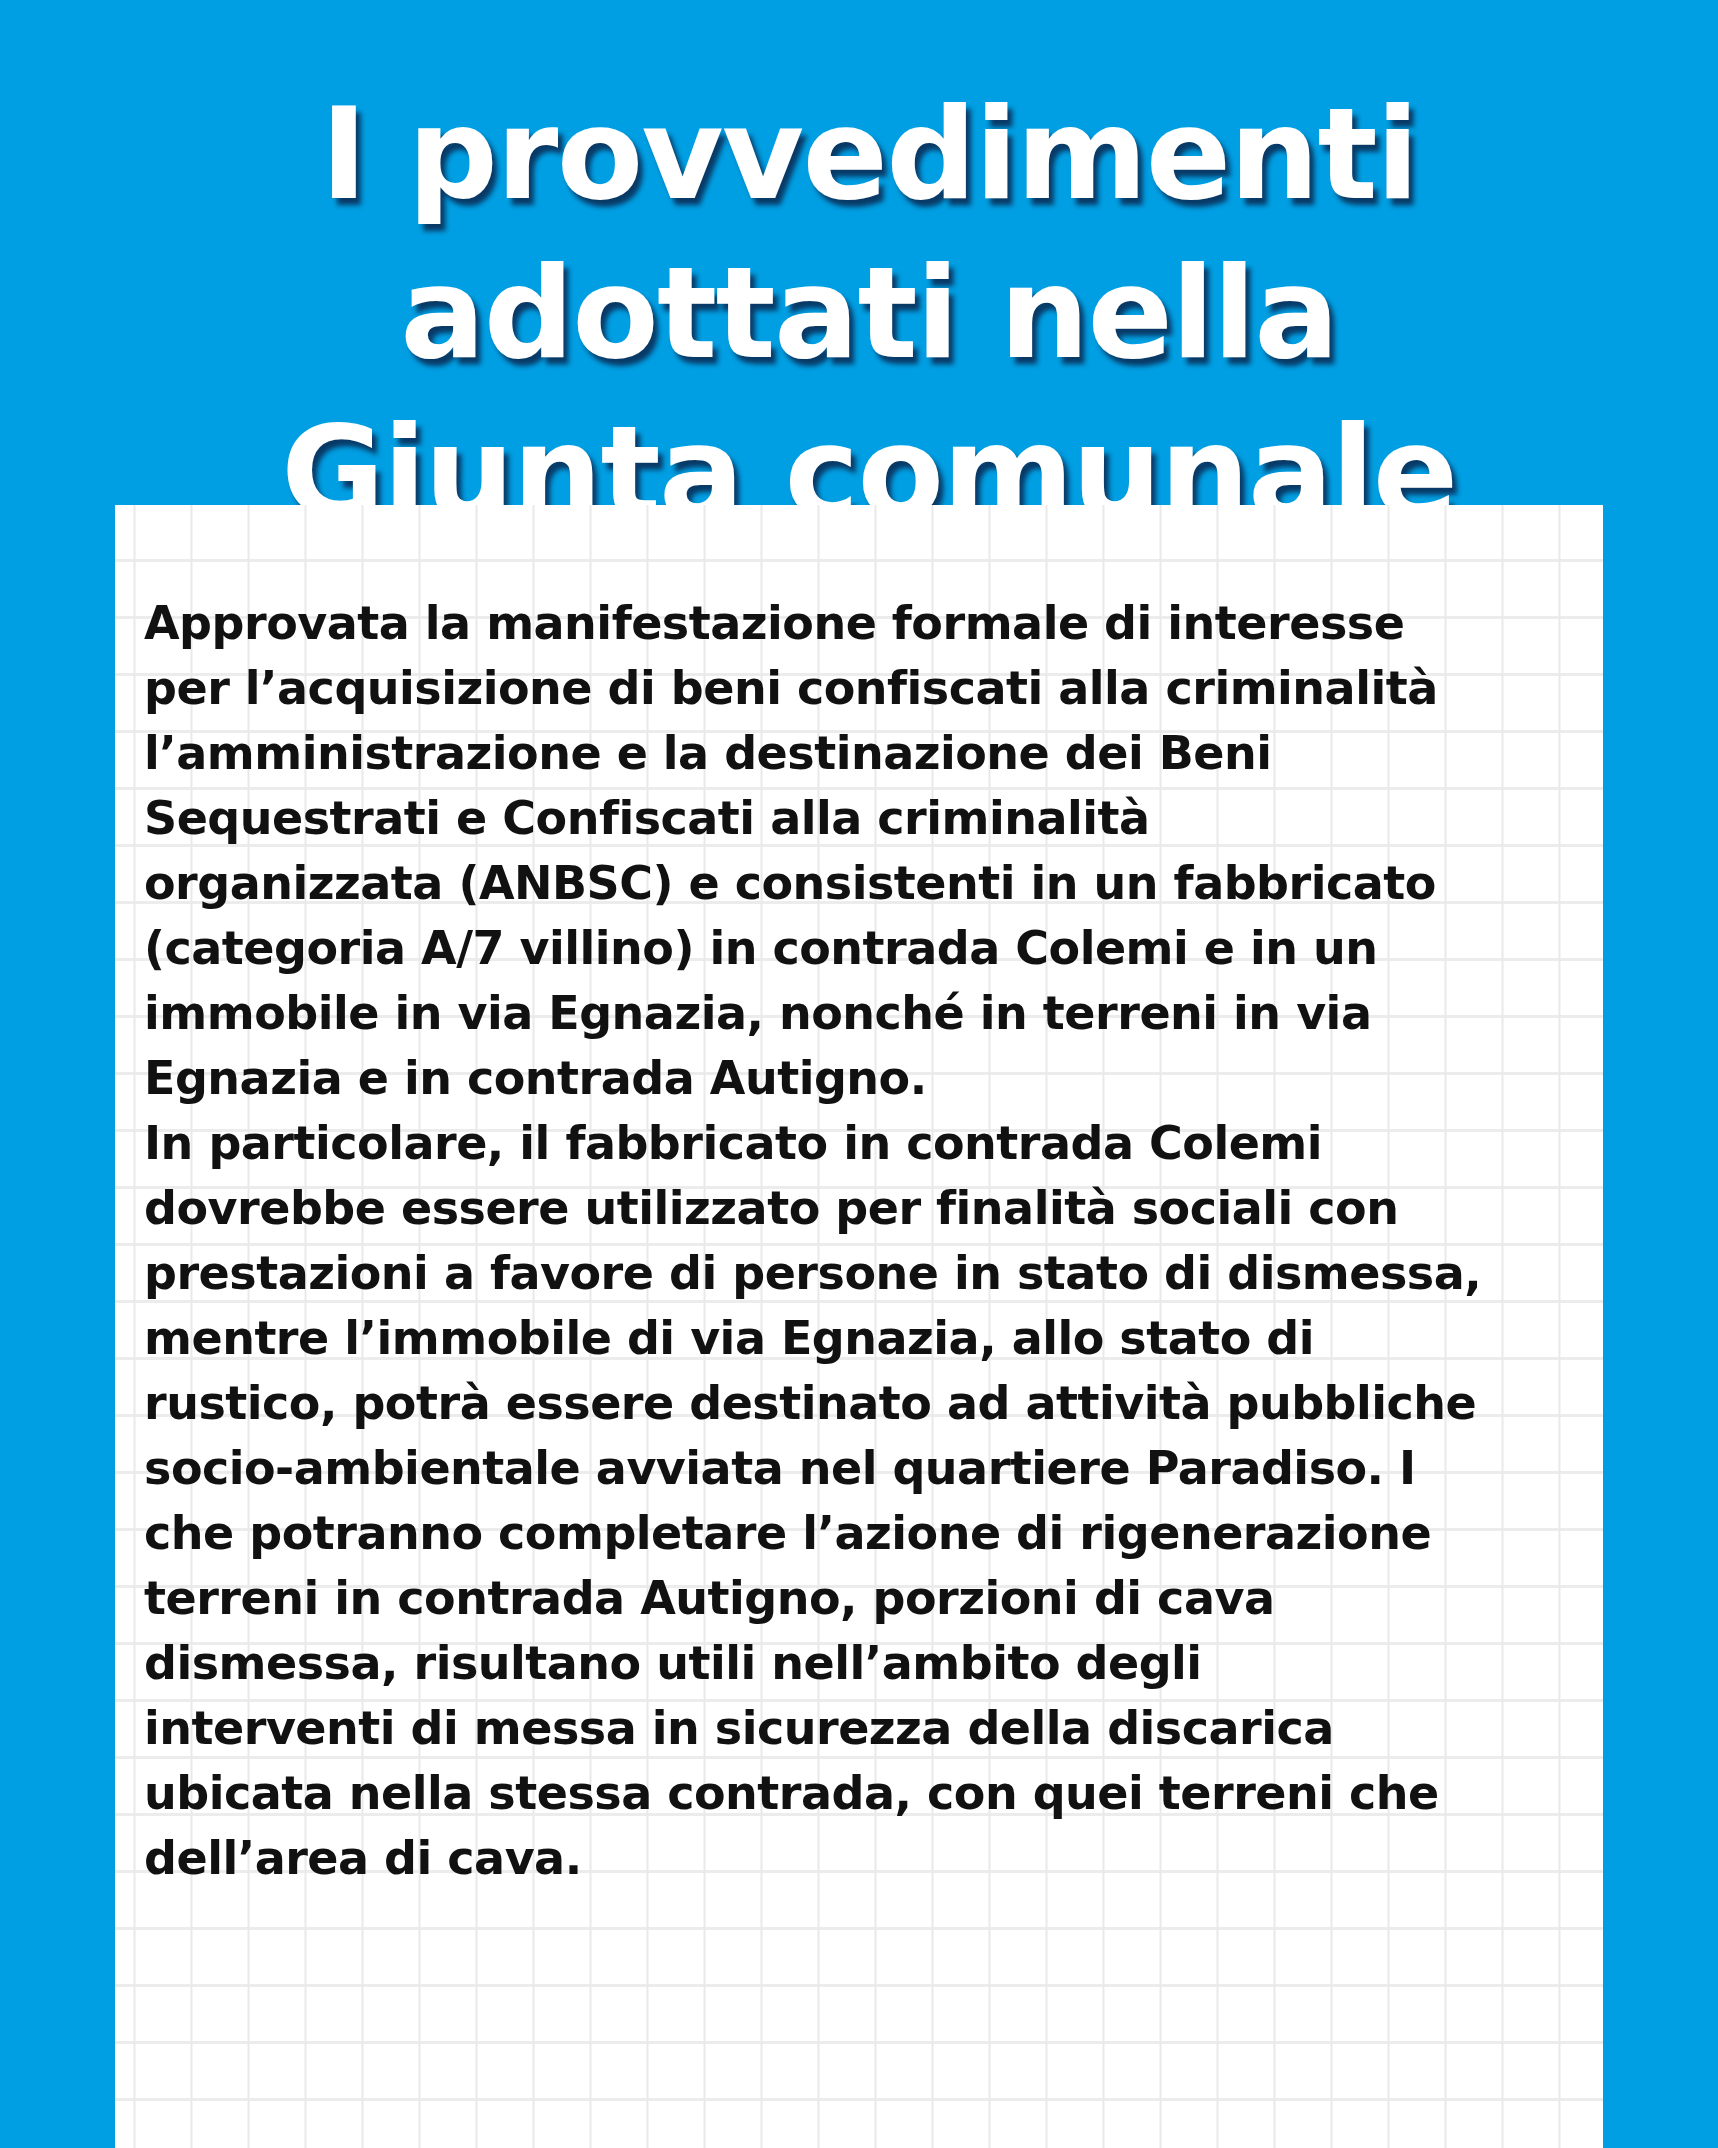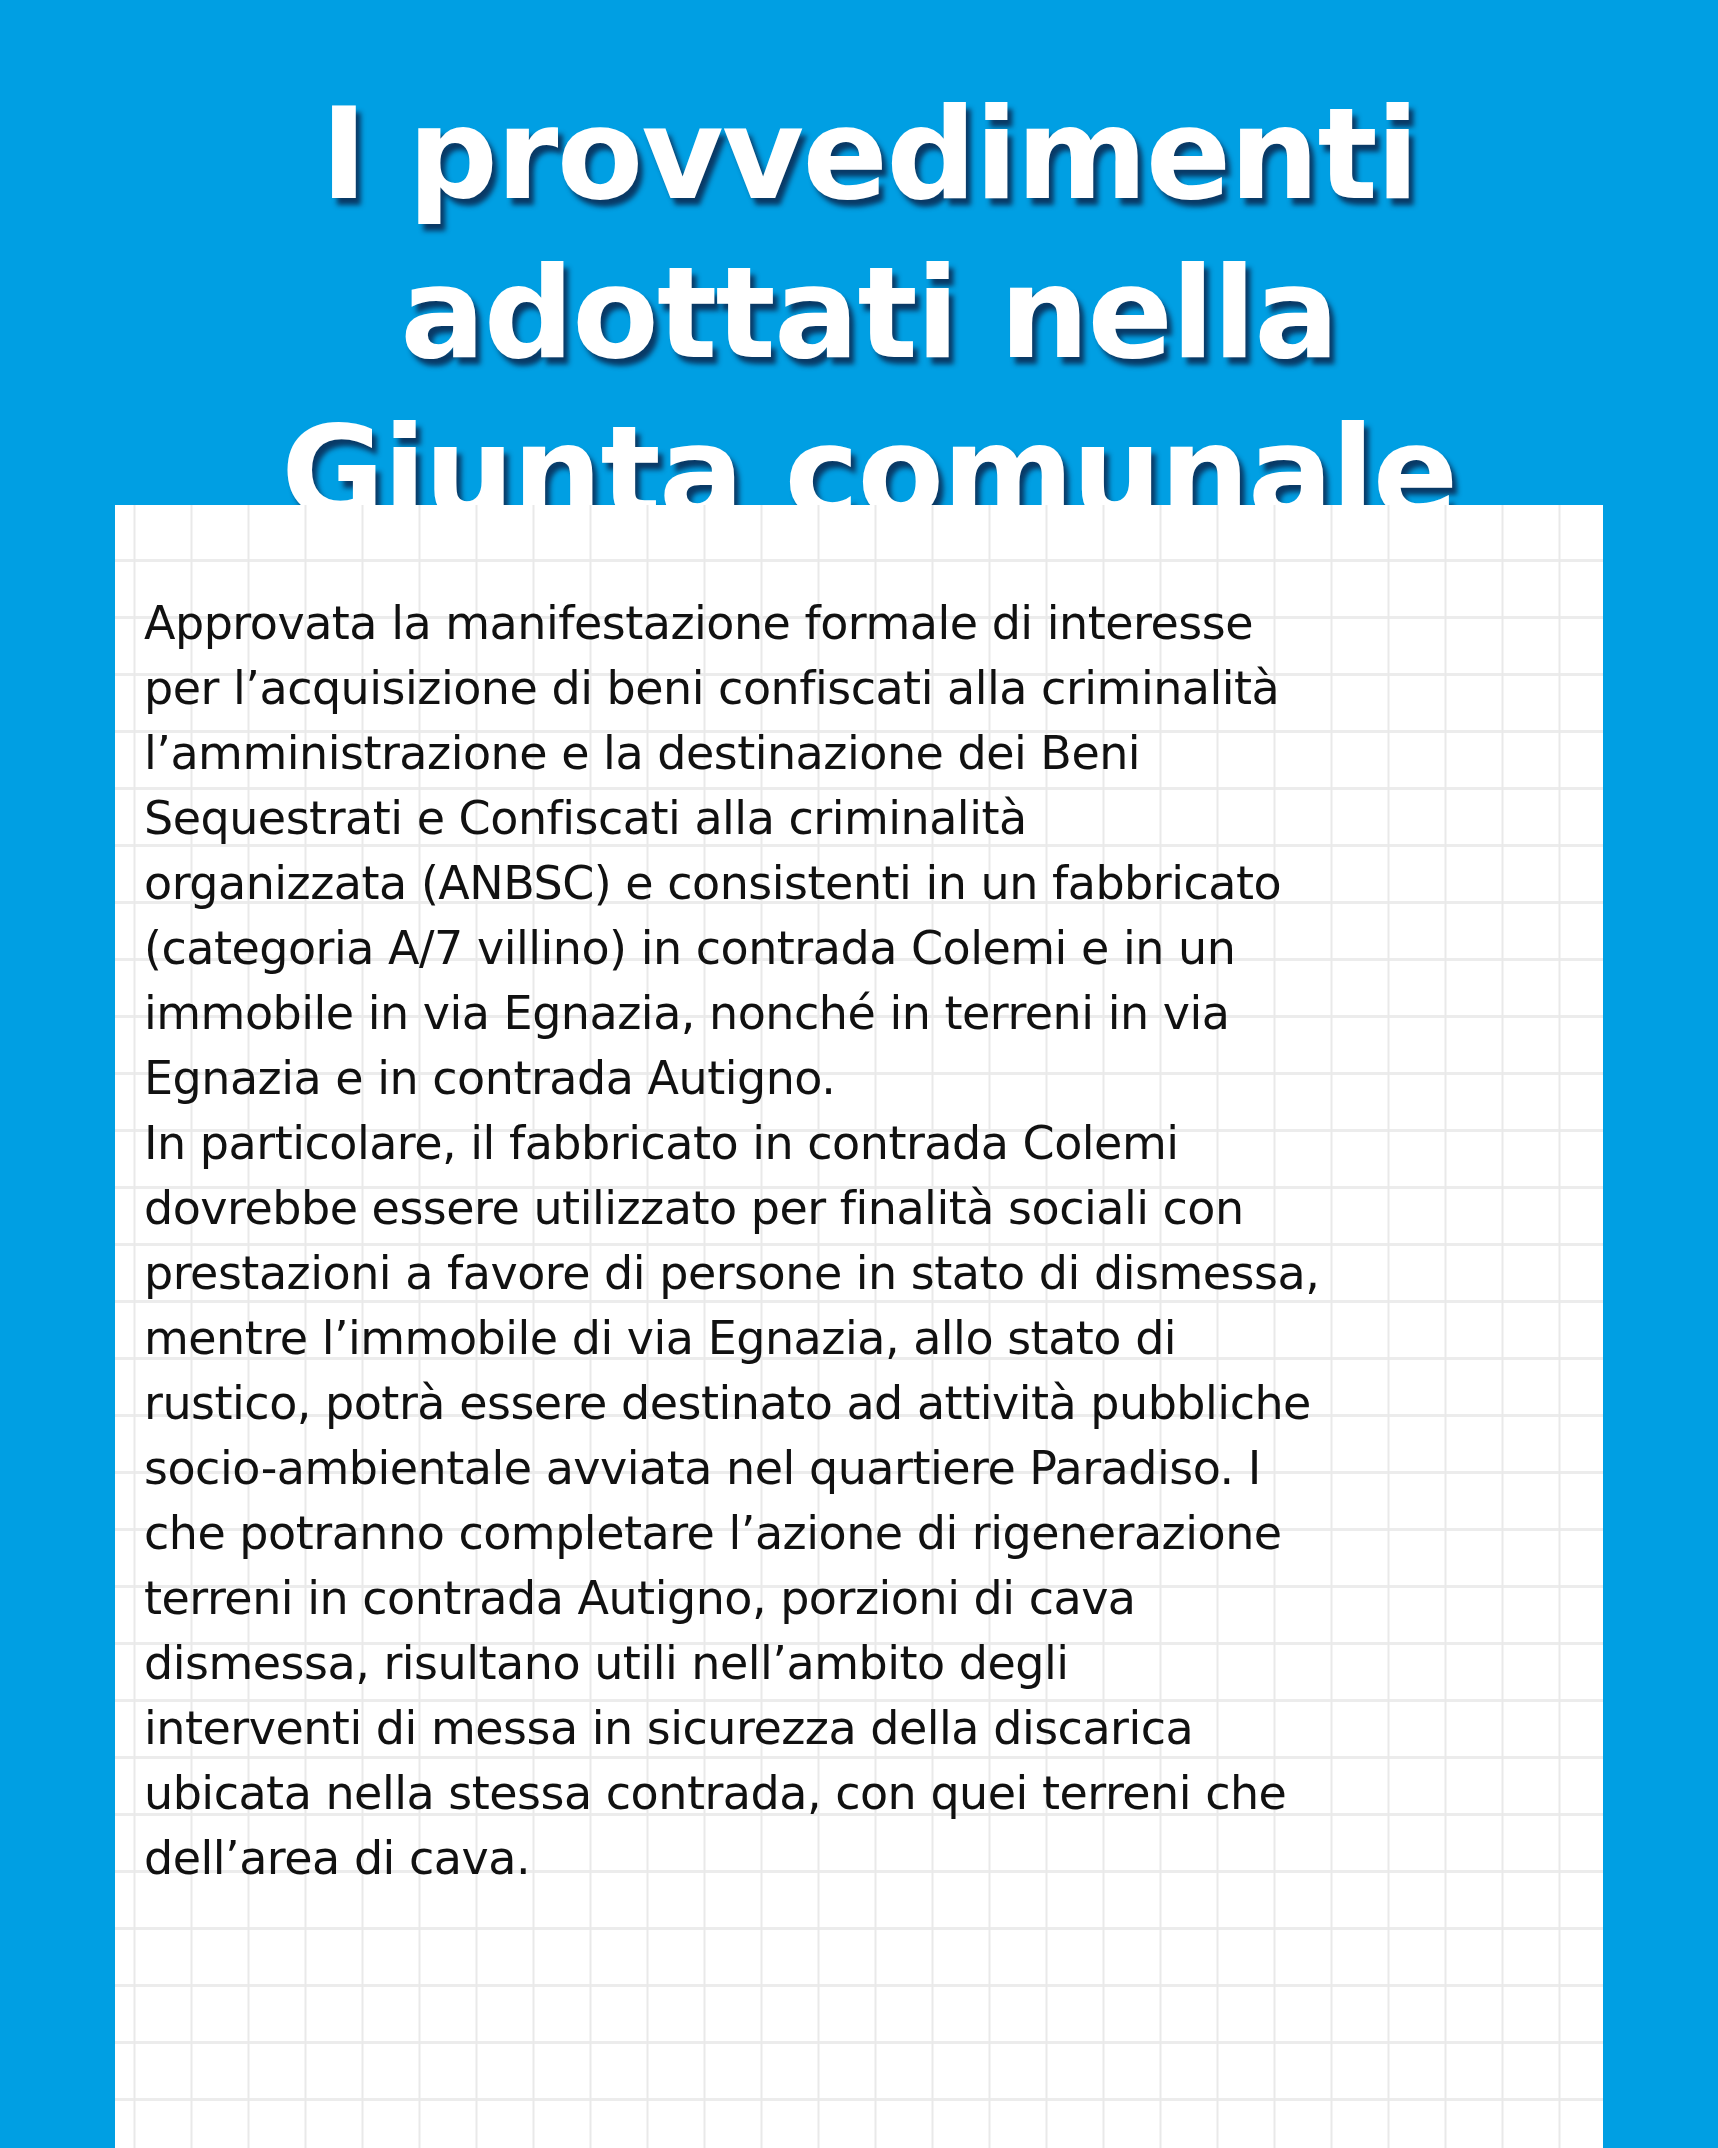--- a/index.html
+++ b/index.html
@@ -37,20 +37,21 @@
       left: 115px;
       top: 505px;
       width: 1488px;
       height: 1643px;
       background-color: #ffffff;
       background-image:
         linear-gradient(to right, #e9e9e9 0px, #e9e9e9 2.5px, transparent 2.5px),
         linear-gradient(to bottom, #ececec 0px, #ececec 3.4px, transparent 3.4px);
       background-size: 57px 57px, 57px 57px;
       background-position: 18.5px 0px, 0px 54px;
+      font-weight: bold;
     }
     .body-text {
       position: absolute;
       left: 29px;
       top: 86px;
       width: 1443px;
       margin: 0;
       color: #111111;
       font-family: "DejaVu Sans", "Liberation Sans", sans-serif;
       font-size: 46px;

